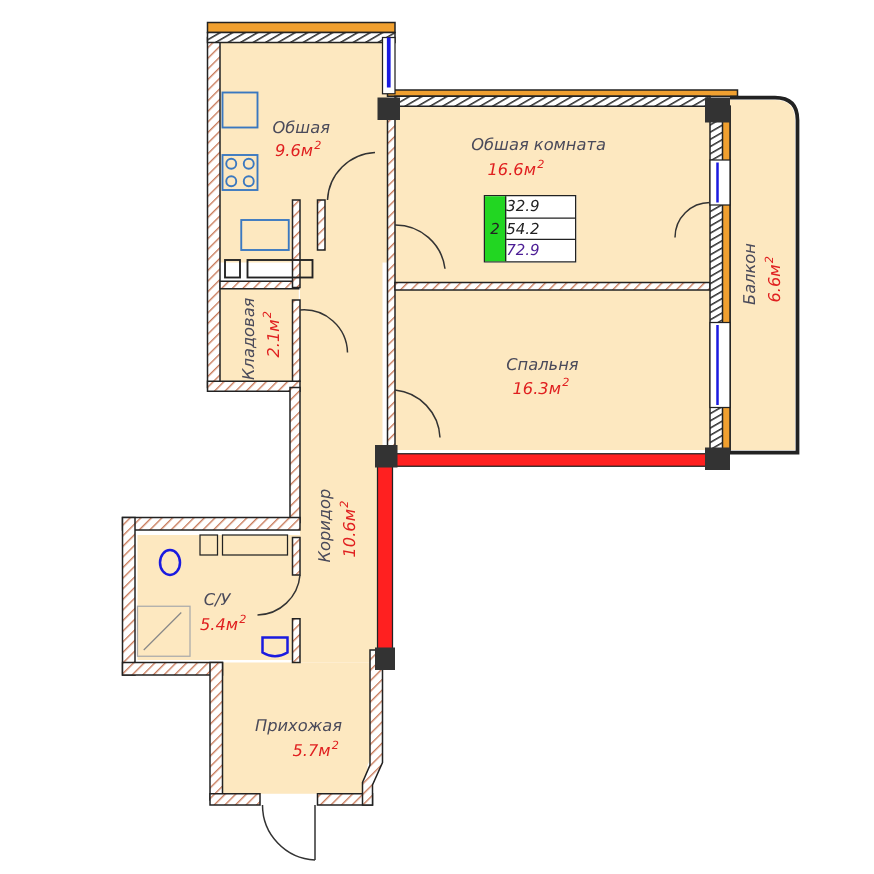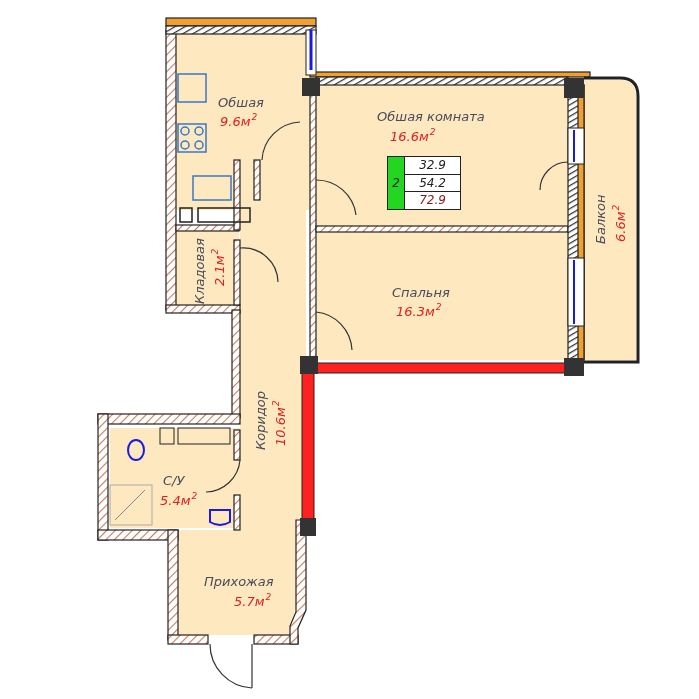--- a/index.html
+++ b/index.html
@@ -5,22 +5,22 @@
   html, body { margin: 0; padding: 0; background: #ffffff; }
   body { width: 699px; height: 699px; position: relative; overflow: hidden; font-family: "DejaVu Sans", sans-serif; }
   #plan { position: absolute; left: 0; top: 0; width: 699px; height: 699px; }
   .lbl { position: absolute; font-style: italic; color: #4a4a5a; font-size: 13px; white-space: nowrap; line-height: 1; }
   .area { position: absolute; font-style: italic; color: #e02020; font-size: 13px; white-space: nowrap; line-height: 1; }
   .area sup { font-size: 9px; vertical-align: 6px; margin-left: 1px; }
   .rot { transform-origin: left top; transform: rotate(-90deg); }
   .infobox { position: absolute; left: 387px; top: 156px; width: 72px; height: 52px; border: 1px solid #222; background: #fff; display: flex; }
   .infobox .rooms { width: 16px; background: #22d622; border-right: 1px solid #222; display: flex; align-items: center; justify-content: center; font-style: italic; font-size: 12px; color: #222; }
   .infobox .vals { flex: 1; display: flex; flex-direction: column; }
-  .infobox .vals div { flex: 1; border-bottom: 1px solid #222; font-style: italic; font-size: 12px; text-align: center; line-height: 16px; color: #222; }
-  .infobox .vals div:last-child { border-bottom: none; color: #7f1d1d; }
+  .infobox .vals div { flex: 1; border-bottom: 1px solid #222; font-style: italic; font-size: 12px; text-align: left; line-height: 16px; color: #222; }
+  .infobox .vals div:last-child { border-bottom: none; color: #4c1d95; }
 </style>
 </head>
 <body>
 
 <svg id="plan" viewBox="0 0 699 699" xmlns="http://www.w3.org/2000/svg">
   <defs>
     <pattern id="hatch" width="6" height="6" patternUnits="userSpaceOnUse" patternTransform="rotate(45)">
       <rect width="6" height="6" fill="#ffffff"></rect>
       <line x1="0" y1="0" x2="0" y2="6" stroke="#c87a5a" stroke-width="2.2"></line>
     </pattern>
@@ -137,22 +137,22 @@
 
 <div class="infobox">
   <div class="rooms">2</div>
   <div class="vals">
     <div>32.9</div>
     <div>54.2</div>
     <div>72.9</div>
   </div>
 </div>
 
-<div class="lbl" style="left:392px;top:286px;">Спальня</div>
-<div class="area" style="left:396px;top:303px;text-align:center;"><span>16.3м</span><sup>2</sup></div>
+<div class="lbl" style="left:405px;top:286px;">Спальня</div>
+<div class="area" style="left:410px;top:303px;text-align:center;"><span>16.3м</span><sup>2</sup></div>
 
 <div class="lbl rot" style="left:594px;top:244px;">Балкон</div>
 <div class="area rot" style="left:612px;top:242px;"><span>6.6м</span><sup>2</sup></div>
 
 <div class="lbl rot" style="left:193px;top:304px;">Кладовая</div>
 <div class="area rot" style="left:211px;top:286px;"><span>2.1м</span><sup>2</sup></div>
 
 <div class="lbl rot" style="left:254px;top:450px;">Коридор</div>
 <div class="area rot" style="left:272px;top:446px;"><span>10.6м</span><sup>2</sup></div>
 

